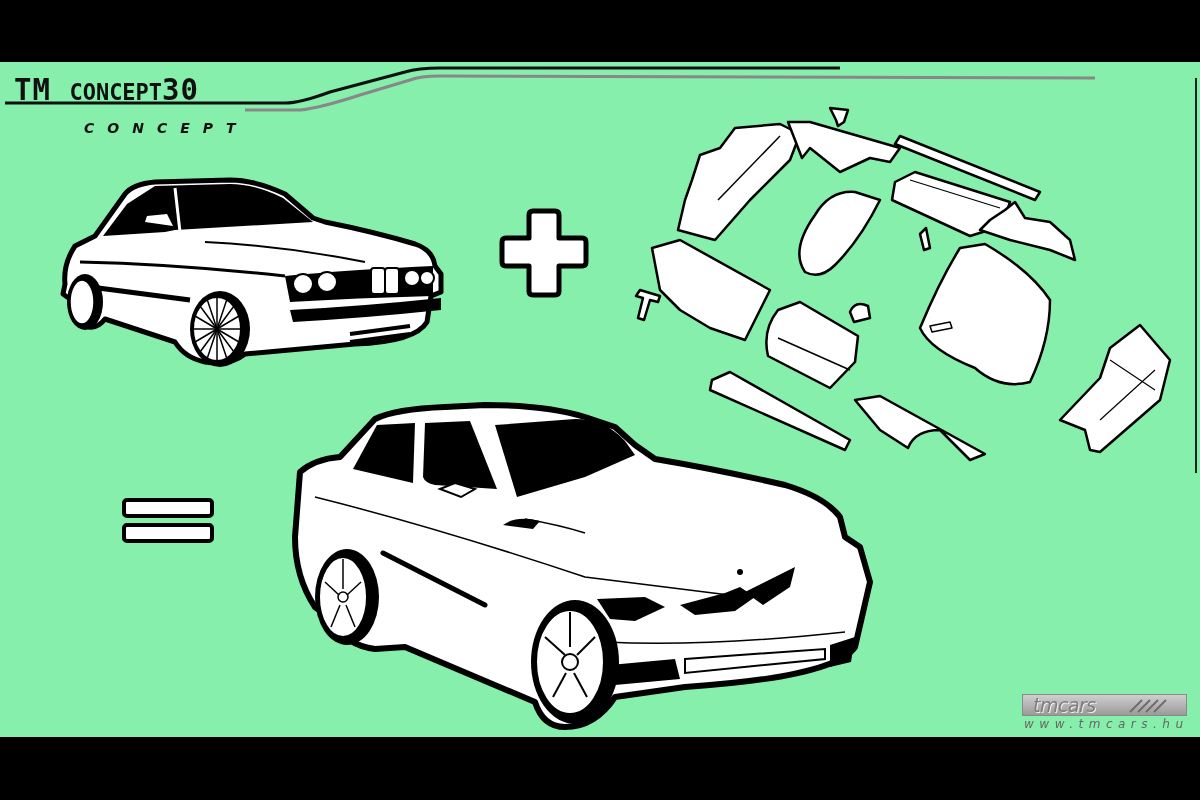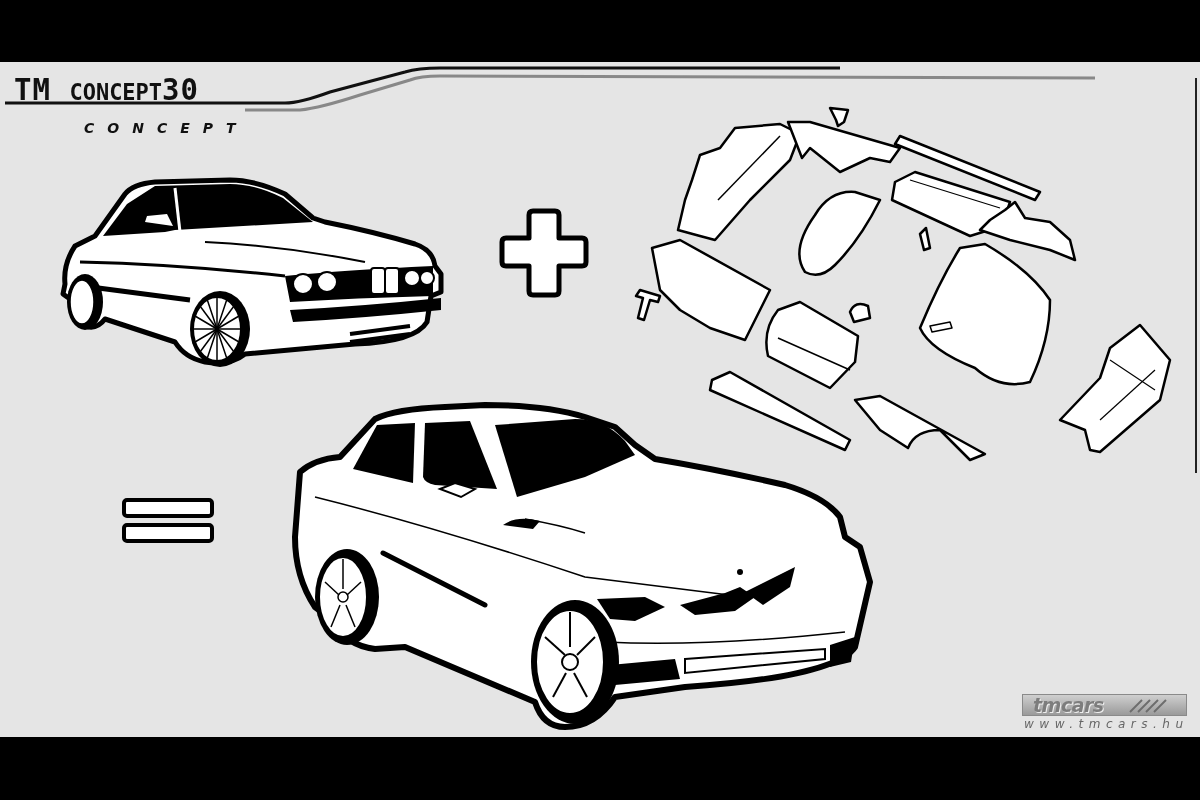--- a/index.html
+++ b/index.html
@@ -1,31 +1,31 @@
 <!DOCTYPE html>
 <html><head>
 <meta charset="utf-8">
 <style>
   html, body { margin: 0; padding: 0; background: #000; }
   body { width: 1200px; height: 800px; position: relative; overflow: hidden; font-family: "Liberation Sans", sans-serif; }
-  .canvas { position: absolute; left: 0; top: 62px; width: 1200px; height: 675px; background: #e5e5e5; overflow: hidden; }
+  .canvas { position: absolute; left: 0; top: 62px; width: 1200px; height: 675px; background: #86efac; overflow: hidden; }
   .logo { position: absolute; left: 0; top: 0; width: 300px; height: 80px; }
   .logo-title { position: absolute; left: 14px; top: 14px; font-family: "DejaVu Sans Mono", monospace; font-weight: bold; font-size: 29px; letter-spacing: 1px; color: #111; line-height: 1; transform: scaleY(1.05); }
   .logo-title .small { font-size: 22px; letter-spacing: 0px; }
   .logo-sub { position: absolute; left: 84px; top: 58px; font-family: "DejaVu Sans", sans-serif; font-weight: bold; font-style: italic; font-size: 14px; letter-spacing: 13px; color: #111; }
   .deco-lines { position: absolute; left: 0; top: 0; width: 1200px; height: 80px; pointer-events: none; }
   .plus { position: absolute; left: 498px; top: 145px; width: 92px; height: 92px; }
   .equals { position: absolute; left: 121px; top: 435px; width: 94px; height: 48px; }
   .car-old { position: absolute; left: 55px; top: 112px; width: 395px; height: 195px; }
   .parts { position: absolute; left: 630px; top: 38px; width: 555px; height: 365px; }
   .car-new { position: absolute; left: 285px; top: 335px; width: 630px; height: 335px; }
   .edge-line { position: absolute; left: 1195px; top: 16px; width: 2px; height: 395px; background: #222; }
   .watermark { position: absolute; left: 1022px; top: 632px; width: 165px; height: 36px; }
   .wm-box { position: absolute; left: 0; top: 0; width: 165px; height: 22px; background: linear-gradient(#cfcfcf, #9a9a9a); border: 1px solid #8a8a8a; box-sizing: border-box; }
-  .wm-brand { position: absolute; left: 10px; top: -1px; font-family: "DejaVu Sans", sans-serif; font-style: italic; font-size: 19px; color: #7d7d7d; text-shadow: 1px 1px 0 #eee; letter-spacing: -0.5px; font-weight: bold; }
+  .wm-brand { position: absolute; left: 10px; top: -1px; font-family: "DejaVu Sans", sans-serif; font-style: italic; font-size: 19px; color: #7d7d7d; text-shadow: 1px 1px 0 #eee; letter-spacing: -0.5px; }
   .wm-stripes { position: absolute; left: 105px; top: 4px; width: 40px; height: 14px; }
   .wm-url { position: absolute; left: 2px; top: 23px; font-family: "DejaVu Sans", sans-serif; font-style: italic; font-size: 12px; letter-spacing: 5.5px; color: #666; white-space: nowrap; }
 </style>
 </head>
 <body>
 
 <div class="canvas">
 
   <svg class="deco-lines" viewBox="0 0 1200 80">
     <path d="M5 41 L285 41 Q300 41 330 30 L405 10 Q418 6 440 6 L840 6" stroke="#111" stroke-width="3" fill="none"></path>

